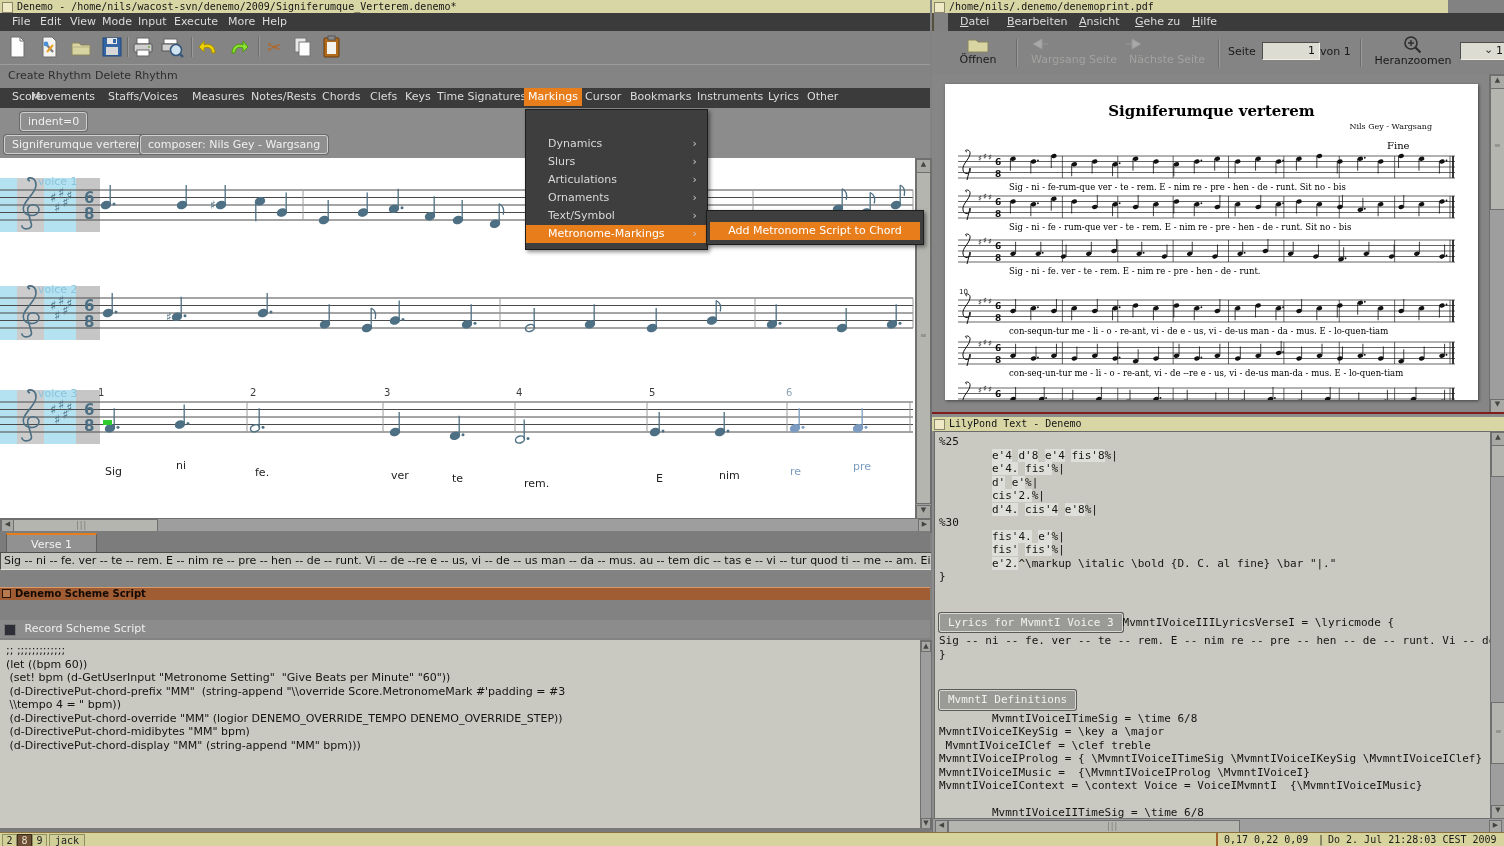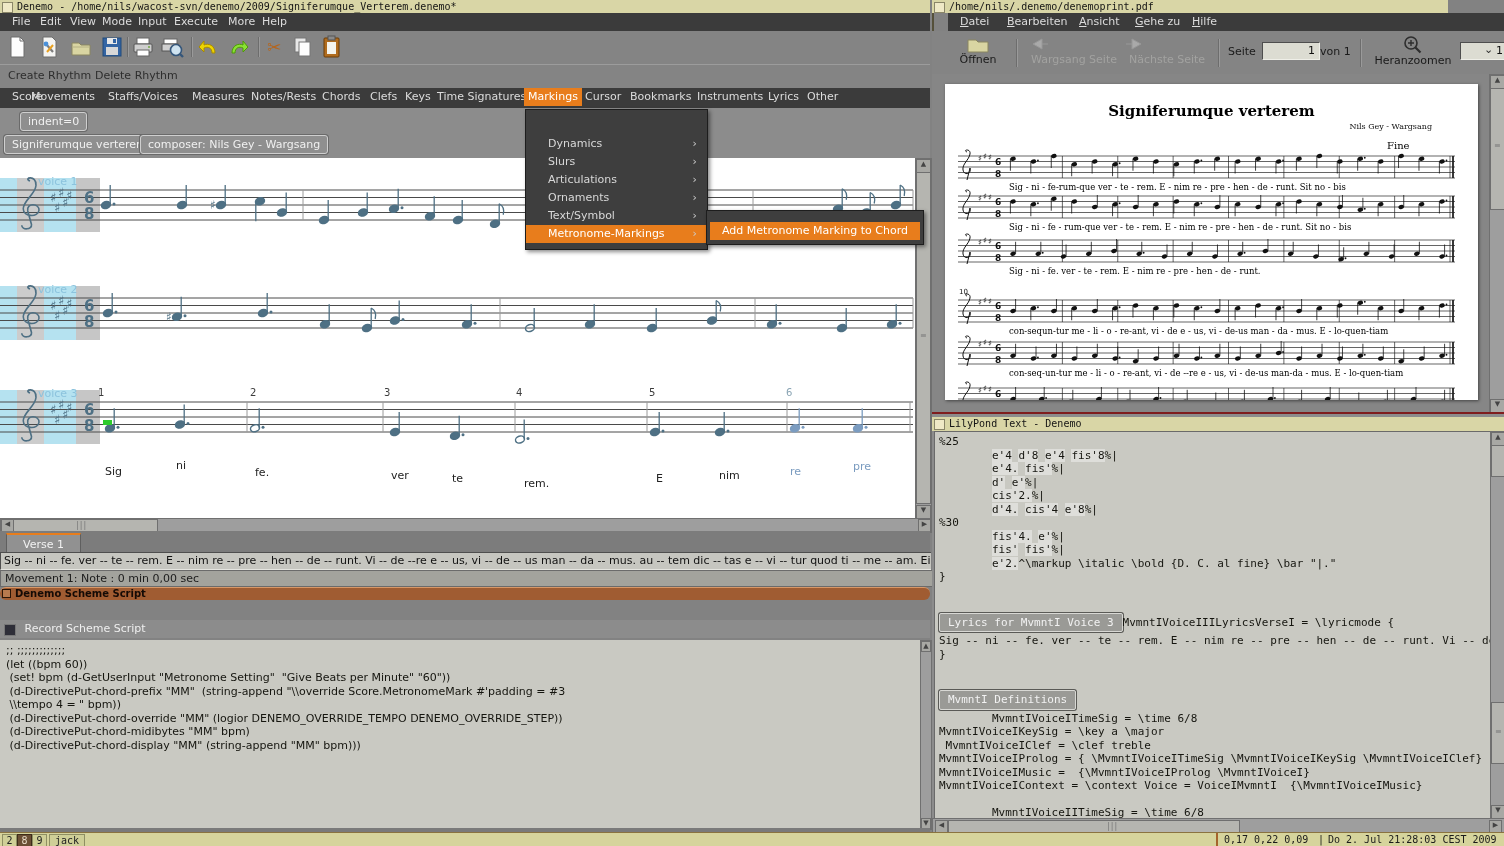--- a/index.html
+++ b/index.html
@@ -27,28 +27,28 @@
   
   .score{background:#fff;overflow:hidden;}
   
   .sb{background:#9e9e9e;border:1px solid #707070;}
   .sb .thumb{position:absolute;background:#b5b5b0;border:1px solid #6f6f6f;}
   .sb .arrow{position:absolute;background:#a8a8a4;border:1px solid #6f6f6f;color:#444;
              font-size:7px;text-align:center;}
   .grip{position:absolute;color:#777;font-size:8px;letter-spacing:1px;}
   
   .tabrow{background:#7c7c7c;}
-  .vtab{position:absolute;left:6px;top:2px;height:19px;line-height:19px;padding:0 16px;
+  .vtab{position:absolute;left:6px;top:2px;height:19px;line-height:19px;padding:0 24px;
         background:#919191;border:1px solid #5f5f5f;border-top:2px solid #e87d1c;color:#f2f2f2;}
   .field{background:#c6c6c0;border-top:1px solid #4e4e4e;border-left:1px solid #4e4e4e;
          border-bottom:1px solid #e5e5e0;color:#111;line-height:15px;padding:0 3px;
          white-space:nowrap;overflow:hidden;}
   .statusb{background:#a3a39d;border:1px solid #6b6b6b;color:#1c1c1c;line-height:15px;padding:0 4px;}
   .schemehdr{background:#a05c32;border-top:1px solid #d89868;color:#140a05;font-weight:bold;
-             font-size:10px;line-height:12px;border-radius:6px;}
+             font-size:10px;line-height:12px;}
   .schemehdr .sicon{display:inline-block;width:7px;height:7px;border:1px solid #2a1608;
              margin:1px 4px 0 2px;vertical-align:top;background:#b77a4e;}
   .bigbtn{background:#a6a6a2;border:1px solid #e0e0dc;box-shadow:0 0 0 1px #5e5e5a;
           color:#efefef;text-align:center;line-height:17px;}
   .chk{display:inline-block;width:10px;height:10px;background:#2e2e38;border:1px solid #777;
        margin:4px 5px 0 4px;vertical-align:top;}
   .scripts{background:#c9c9c2;color:#15150f;font-size:11px;line-height:13.5px;white-space:pre;
            overflow:hidden;}
   .scripts div{white-space:pre;}
   
@@ -421,21 +421,20 @@
           <span class="grip" style="left:62px;top:1px;">|||</span>
         </span>
       <span class="arrow" style="right:0;top:0;width:11px;height:11px;">▶</span>
     </div>
 
     <div class="tabrow abs" style="left:0;top:531px;width:930px;height:21px;">
       <span class="vtab">Verse 1</span>
     </div>
     <div class="field abs" style="left:0;top:552px;width:924px;height:16px;">Sig -- ni -- fe. ver -- te -- rem. E -- nim re -- pre -- hen -- de -- runt. Vi -- de --re e -- us, vi -- de -- us man -- da -- mus.  au -- tem dic -- tas e -- vi -- tur quod ti -- me -- am. Ei -- a par -- ter</div>
 
-    <div class="statusb abs" style="left:0;top:570px;width:928px;height:15px;">Movement 1: Note : 0 min 0,00 sec</div>
 
     <div class="schemehdr abs" style="left:0;top:587px;width:930px;height:12px;">
       <span class="sicon"></span><span>Denemo Scheme Script</span>
     </div>
 
     <button class="bigbtn abs" style="left:4px;top:601px;width:816px;height:17px;font-size:11px;margin-top:41px;">Execute Script</button>
 
     <div class="abs" style="left:0;top:620px;width:930px;height:18px;background:#8c8c8c;">
       <span class="chk"></span>
       <span style="color:#efefef;line-height:18px;">Record Scheme Script</span>
@@ -964,16 +963,16 @@
 
   <div class="dropdown abs" id="markings-menu" style="left:525px;top:109px;width:181px;padding:25px 0 6px 0;">
       <div class="ditem">Dynamics<span class="arr">›</span></div>
       <div class="ditem">Slurs<span class="arr">›</span></div>
       <div class="ditem">Articulations<span class="arr">›</span></div>
       <div class="ditem">Ornaments<span class="arr">›</span></div>
       <div class="ditem">Text/Symbol<span class="arr">›</span></div>
       <div class="ditem active">Metronome-Markings<span class="arr">›</span></div>
     </div>
   <div class="dropdown abs" style="left:706px;top:210px;width:210px;padding:11px 3px 4px 3px;">
-    <div class="ditem active" style="text-align:center;padding-left:0;">Add Metronome Marking to Chord</div>
+    <div class="ditem active" style="text-align:center;padding-left:0;">Add Metronome Script to Chord</div>
   </div>
 
 </div>
 
 </body></html>

